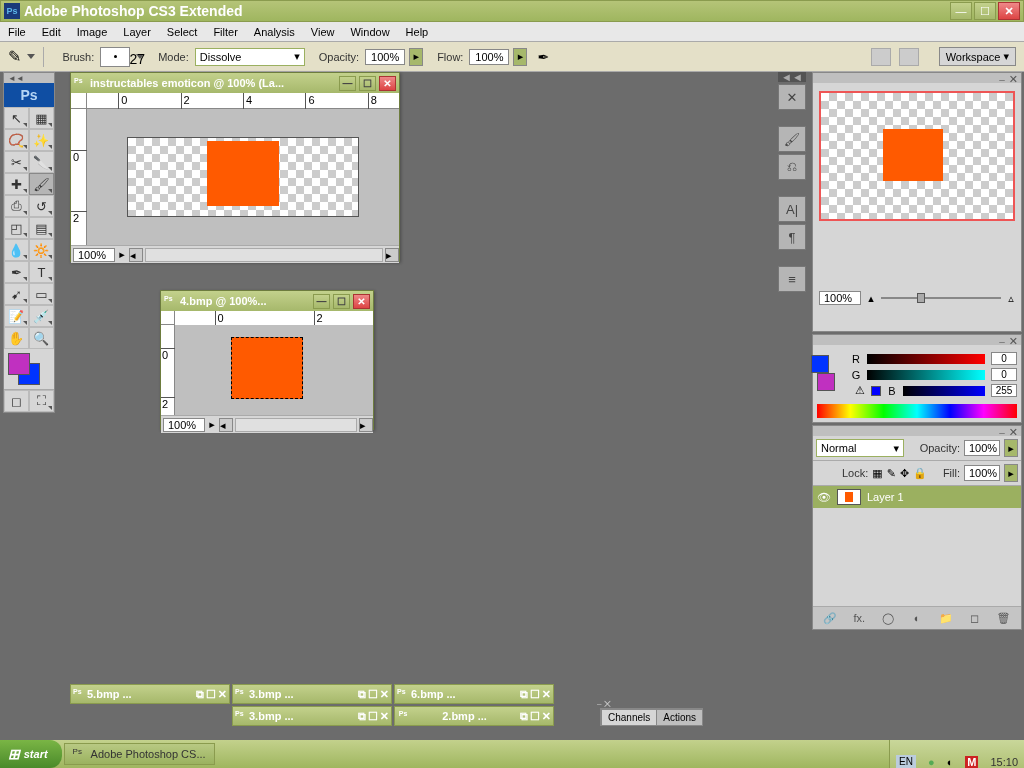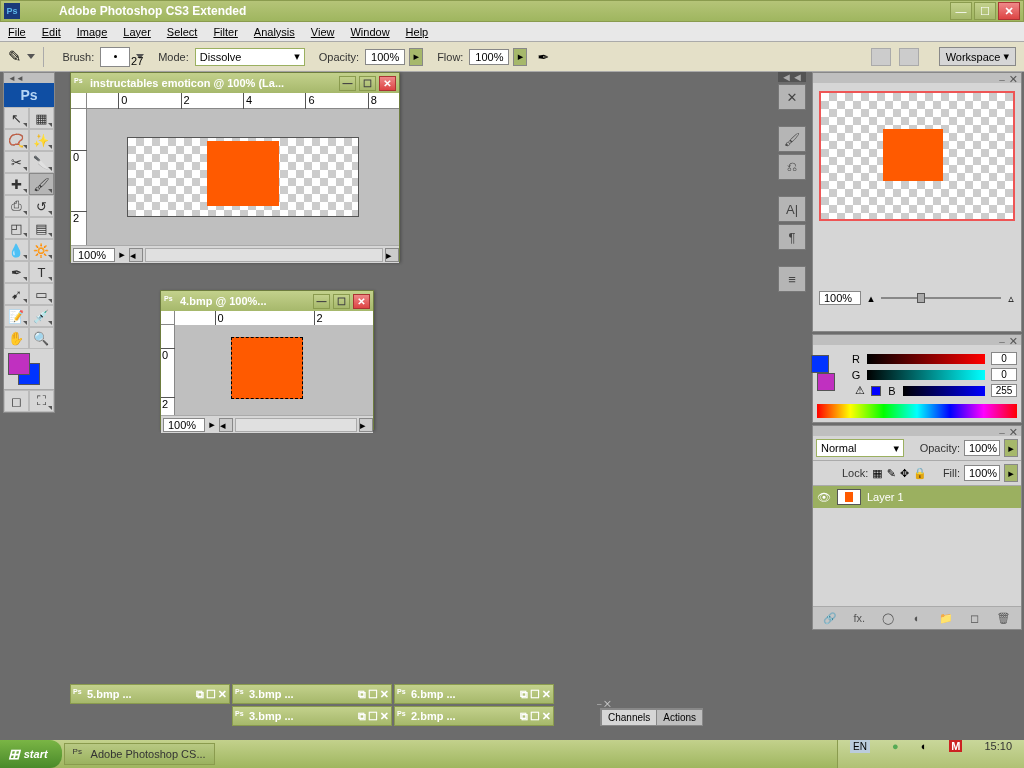--- a/index.html
+++ b/index.html
@@ -1,33 +1,33 @@
 <!DOCTYPE html>
 <html><head>
 <meta charset="utf-8">
 <style>
 * { box-sizing: border-box; margin: 0; padding: 0; font-family: Tahoma, sans-serif; font-size: 11px; }
 body { width: 1024px; height: 768px; background: #535353; overflow: hidden; position: relative; }
 
 
 .title-bar { height: 22px; background: linear-gradient(to bottom, #b5c478, #9fb65f); display: flex; align-items: center; padding: 0 3px; color: white; border: 1px solid #8a9b4e; }
 .title-bar .icon { width: 16px; height: 16px; background: #1a3a7a; margin-right: 4px; display: inline-flex; align-items: center; justify-content: center; color: #5cb5e8; font-weight: bold; font-size: 9px; }
-.title-bar .title { flex: 1; font-weight: bold; font-size: 12px; margin-left: 35px; }
+.title-bar .title { flex: 1; font-weight: bold; font-size: 14px; }
 .win-btns { display: flex; gap: 2px; }
 .win-btn { width: 22px; height: 18px; border: 1px solid #8a9b4e; background: linear-gradient(to bottom,#c3d18c,#a6b86b); display:flex; align-items:center; justify-content:center; cursor:pointer; }
 .win-btn.close { background: linear-gradient(to bottom,#e88,#d44); border-color:#a33; color:white; font-weight:bold;}
 
 .menu-bar { height: 20px; background: #e8e8e8; display: flex; align-items: center; border-bottom: 1px solid #aaa; }
-.menu-item { padding: 2px 8px; cursor: pointer; text-decoration: underline; }
+.menu-item { padding: 2px 8px; cursor: pointer; }
 
 .options-bar { height: 30px; background: #e4e0c8; display: flex; align-items: center; padding: 0 8px; border-bottom: 1px solid #aaa; gap: 4px; }
 .options-bar .sep { width: 1px; height: 20px; background: #aaa; margin: 0 4px; }
 .brush-preview { width: 30px; height: 20px; background: white; border: 1px solid #888; display:flex; flex-direction:column; align-items:center; justify-content:center; position:relative; }
 .brush-preview .dot { width: 3px; height: 3px; background: black; border-radius: 50%; }
-.brush-preview .num { font-size:11px; position:absolute; bottom:-1px;margin-left:44px;}
+.brush-preview .num { font-size:14px; position:absolute; bottom:-1px;margin-left:44px;}
 .dropdown-triangle { width: 0; height: 0; border-left: 4px solid transparent; border-right: 4px solid transparent; border-top: 5px solid #555; cursor:pointer; margin-left:2px;}
 .select { background: white; border: 1px solid #9bb060; padding: 1px 4px; height: 18px; width: 110px; display:flex; align-items:center; justify-content:space-between;}
 .pct-box { background: white; border: 1px solid #888; padding: 1px 4px; width: 40px; text-align:center; }
 .arrow-btn { width: 14px; height: 18px; background: #a6b86b; border: 1px solid #888; display:flex; align-items:center; justify-content:center; }
 
 .workspace { position: absolute; top: 72px; left: 0; right: 0; bottom: 28px; background: #6c6c6c; }
 
 
 .toolbox { position: absolute; left: 3px; top: 0; width: 52px; background: #d6d6d6; border: 1px solid #888; }
 .toolbox-grip { height: 10px; background: #bfbfbf; display:flex; align-items:center; justify-content:flex-start; padding-left:4px; gap:2px;}
@@ -111,21 +111,21 @@
 .lf-btn { width:18px; height:16px; display:flex; align-items:center; justify-content:center; color:#555; cursor:pointer;}
 
 
 .float-tabs { position:absolute; background:#bfbfbf; border:1px solid #888; display:flex;}
 .float-grip { position:absolute; right:0; top:-10px; display:flex; gap:3px; font-size:9px; color:#ccc;}
 
 
 .taskbar { position:absolute; bottom:0; left:0; right:0; height:28px; background: linear-gradient(to bottom,#c3d18c,#9fb65f); display:flex; align-items:center;}
 .start { height:28px; padding: 0 14px 0 8px; background: linear-gradient(to bottom,#7ab545,#4a8a2a); color:white; font-weight:bold; font-style:italic; display:flex; align-items:center; gap:4px; border-radius: 0 12px 12px 0;}
 .task-btn { height:22px; margin:0 2px; padding: 0 8px; background: linear-gradient(to bottom,#b8c983,#9ab25f); border:1px solid #8a9b4e; display:flex; align-items:center; gap:4px; color:#333;}
-.tray { margin-left:auto; display:flex; align-items:flex-start; gap:22px; padding: 0 12px; height:100%; border-left: 1px solid #8a9b4e; background: linear-gradient(to bottom,#c9d79a,#b0c175);}
+.tray { margin-left:auto; display:flex; align-items:flex-end; gap:12px; padding: 0 6px; height:100%; border-left: 1px solid #8a9b4e; background: linear-gradient(to bottom,#c9d79a,#b0c175);}
 .clock { font-size:11px; color:#333;}
 .lang { background:#bcd; padding: 1px 3px; font-size:10px;}
 
 .label { color: #333; margin-left: 26px; }
 .opt-label { margin-left: 10px; margin-right: 2px;}
 .ws-btn { margin-left: 12px; padding: 2px 6px; border:1px solid #888; background:#d6d6d6; display:flex; align-items:center; gap:3px;}
 .opt-right { margin-left:auto; display:flex; align-items:center; gap:8px;}
 .opt-ico { width:20px; height:18px; border:1px solid #aaa; background:#ccc;}
 </style>
 </head>
@@ -340,21 +340,21 @@
       <div class="db">☐</div>
       <div class="db close">✕</div>
   </div>
   <div class="min-doc" style="left:232px; bottom:14px;">
     <div class="icon" style="width:12px;height:12px;font-size:7px;">Ps</div>
       <div class="t">3.bmp ...</div>
       <div class="db">⧉</div>
       <div class="db">☐</div>
       <div class="db close">✕</div>
   </div>
-  <div class="min-doc" style="left:394px; bottom:14px;">
+  <div class="min-doc" style="left:394px; bottom:14px;text-align:center;">
     <div class="icon" style="width:12px;height:12px;font-size:7px;">Ps</div>
       <div class="t">2.bmp ...</div>
       <div class="db">⧉</div>
       <div class="db">☐</div>
       <div class="db close">✕</div>
   </div>
 
   <div class="float-tabs" style="left:600px; bottom:14px;">
     <div class="ptab active">Channels</div>
     <div class="ptab">Actions</div>

